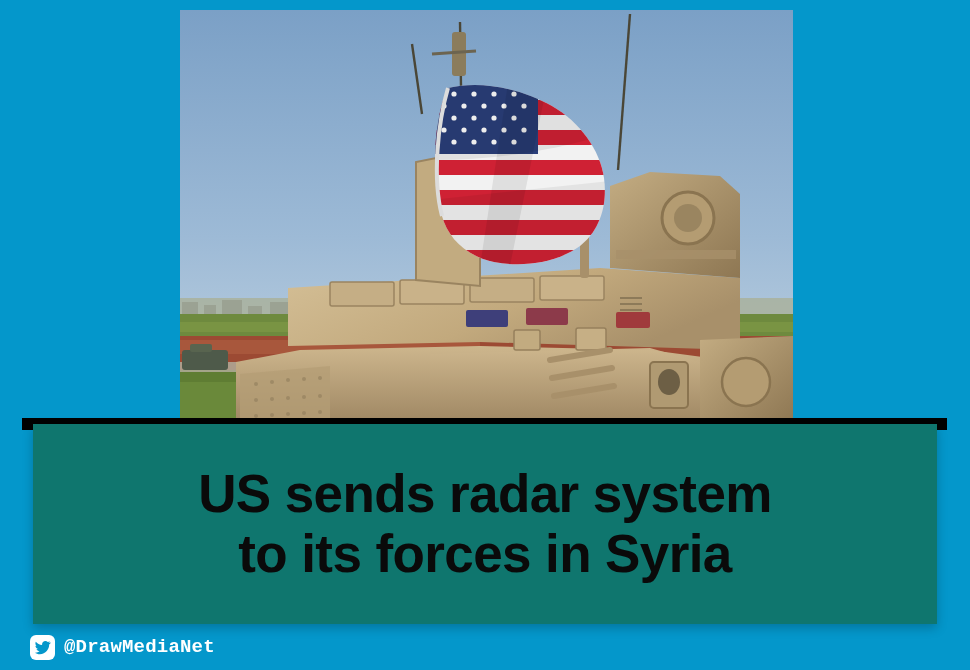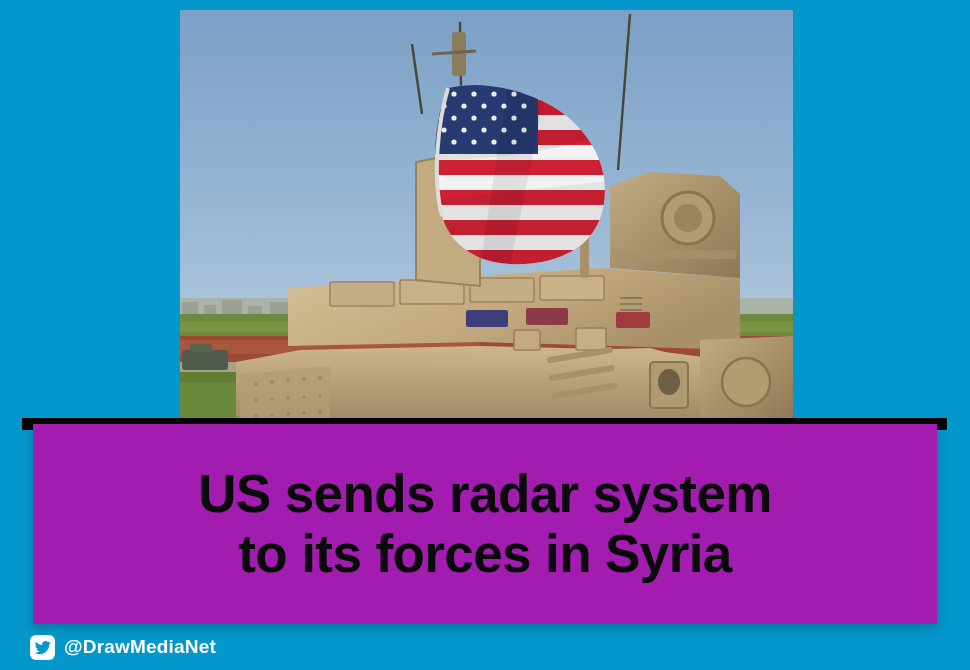--- a/index.html
+++ b/index.html
@@ -41,21 +41,21 @@
     background: #000000;
   }
 
   
   .headline-card {
     position: absolute;
     left: 33px;
     top: 424px;
     width: 904px;
     height: 200px;
-    background: #a21caf;
+    background: #0f766e;
     box-shadow: 0 4px 10px rgba(0,0,0,0.22);
     display: flex;
     flex-direction: column;
     align-items: center;
     justify-content: center;
   }
   .headline {
     margin: 0;
     padding: 0 30px;
     text-align: center;
@@ -94,21 +94,21 @@
     background: #ffffff;
     display: flex;
     align-items: center;
     justify-content: center;
     flex: none;
   }
   .badge svg { display: block; }
 
   .handle {
     color: #ffffff;
-    font-family: Liberation Sans, sans-serif;
+    font-family: Liberation Mono, monospace;
     font-weight: bold;
     font-size: 19px;
     letter-spacing: 0.2px;
     white-space: nowrap;
   }
 </style>
 </head>
 <body>
 
 <div id="card">

